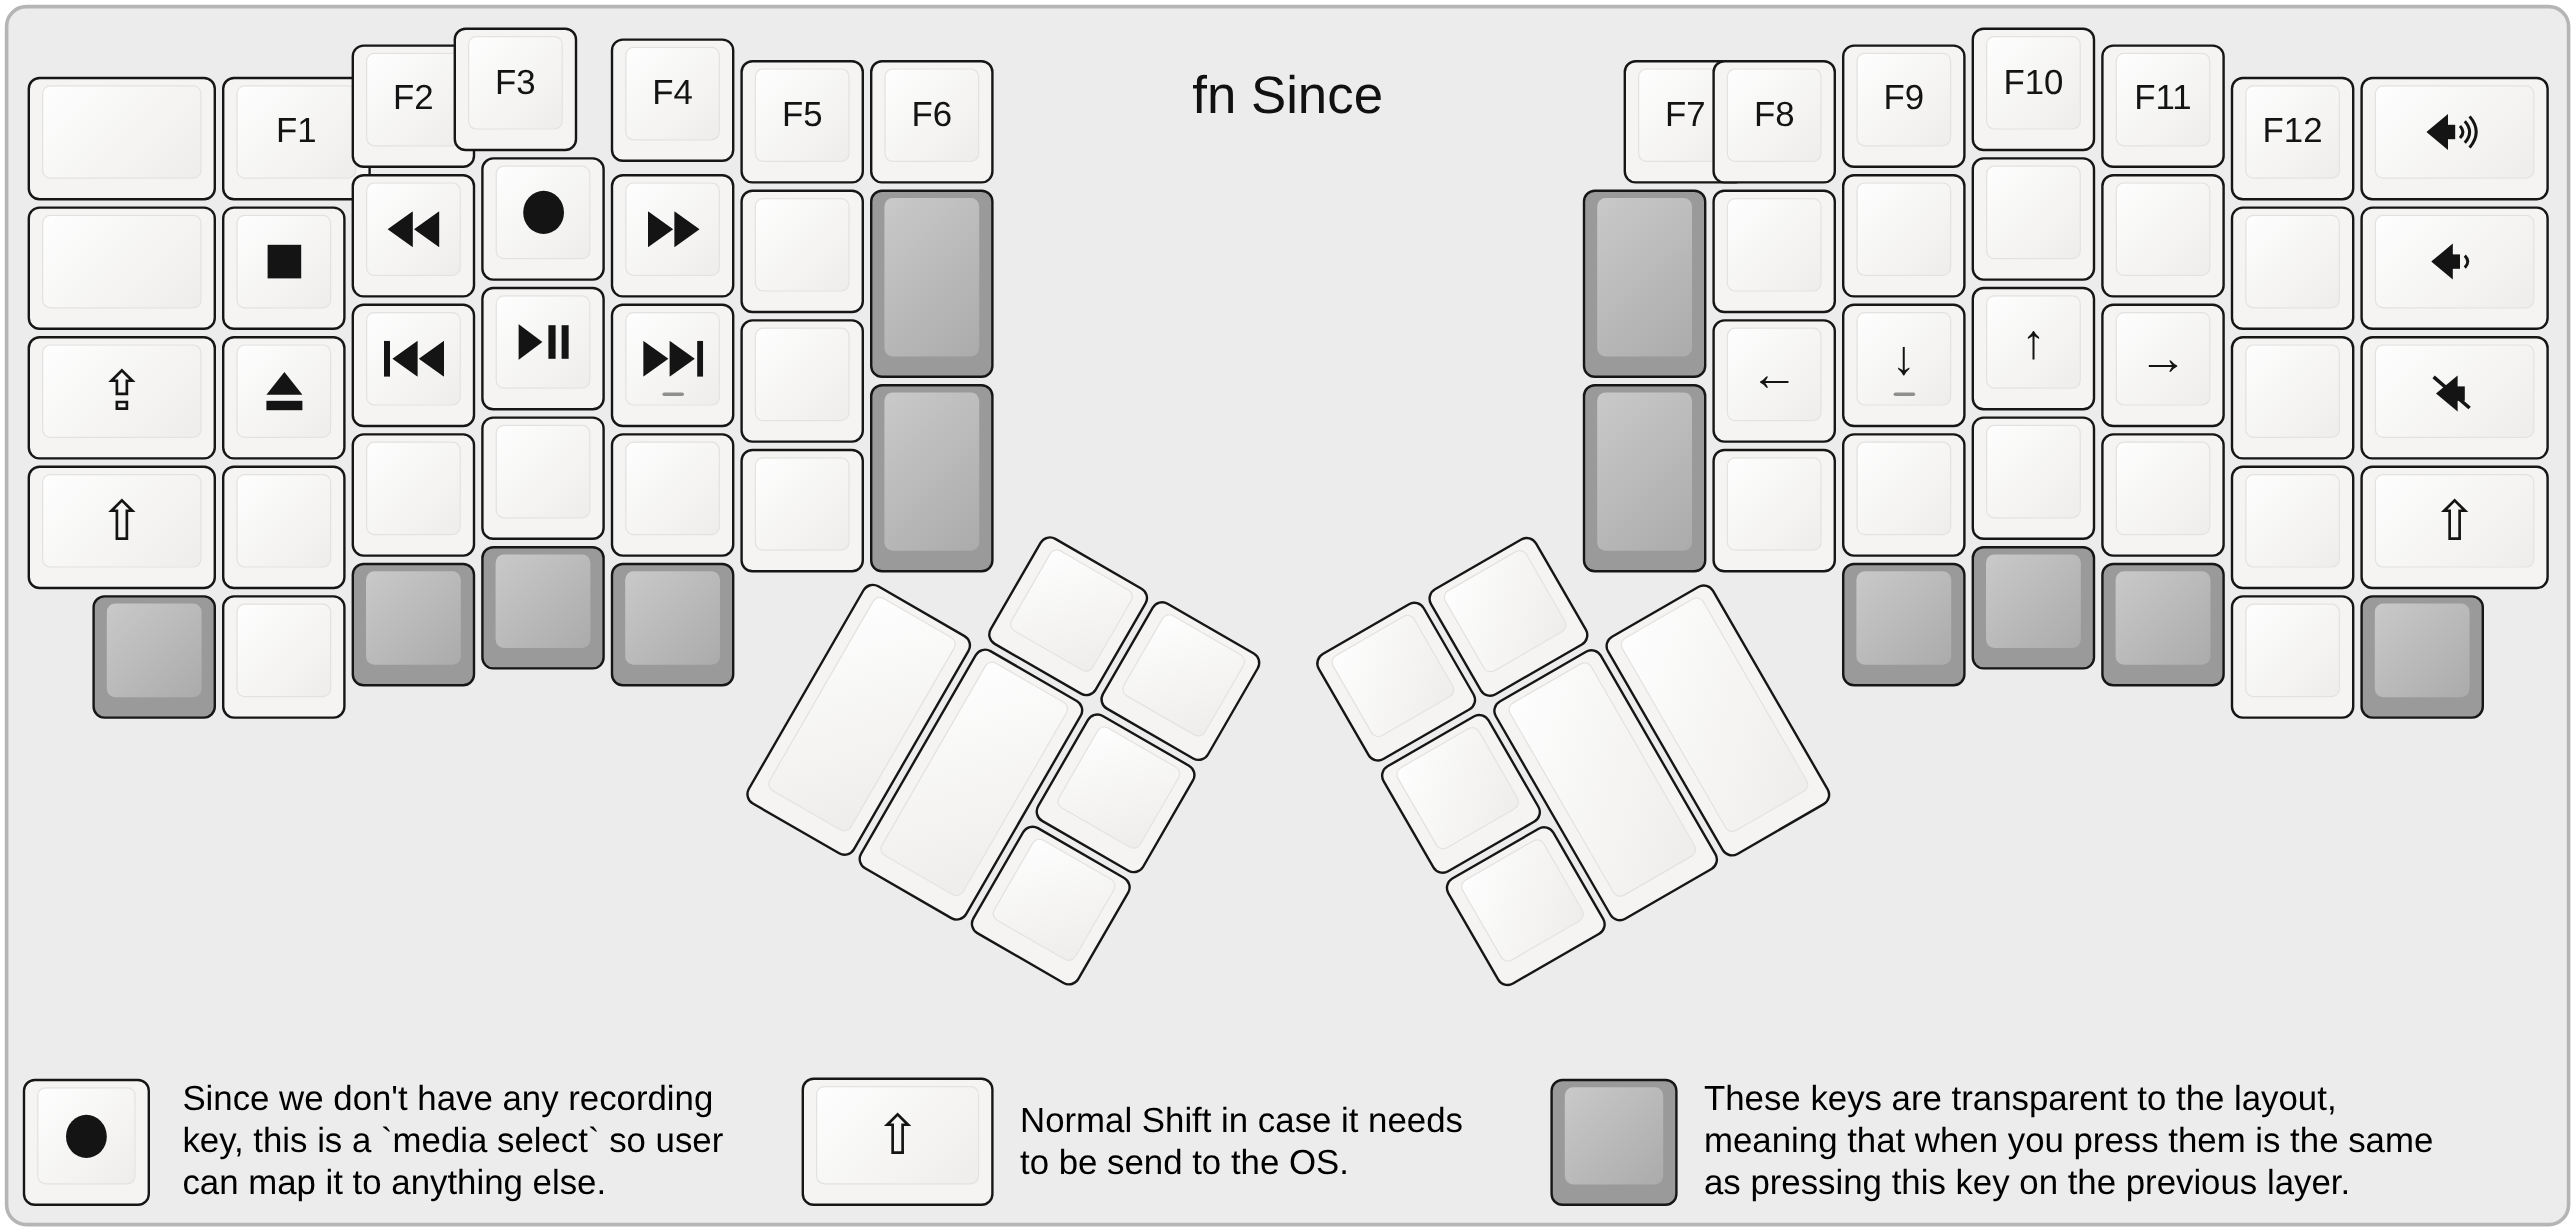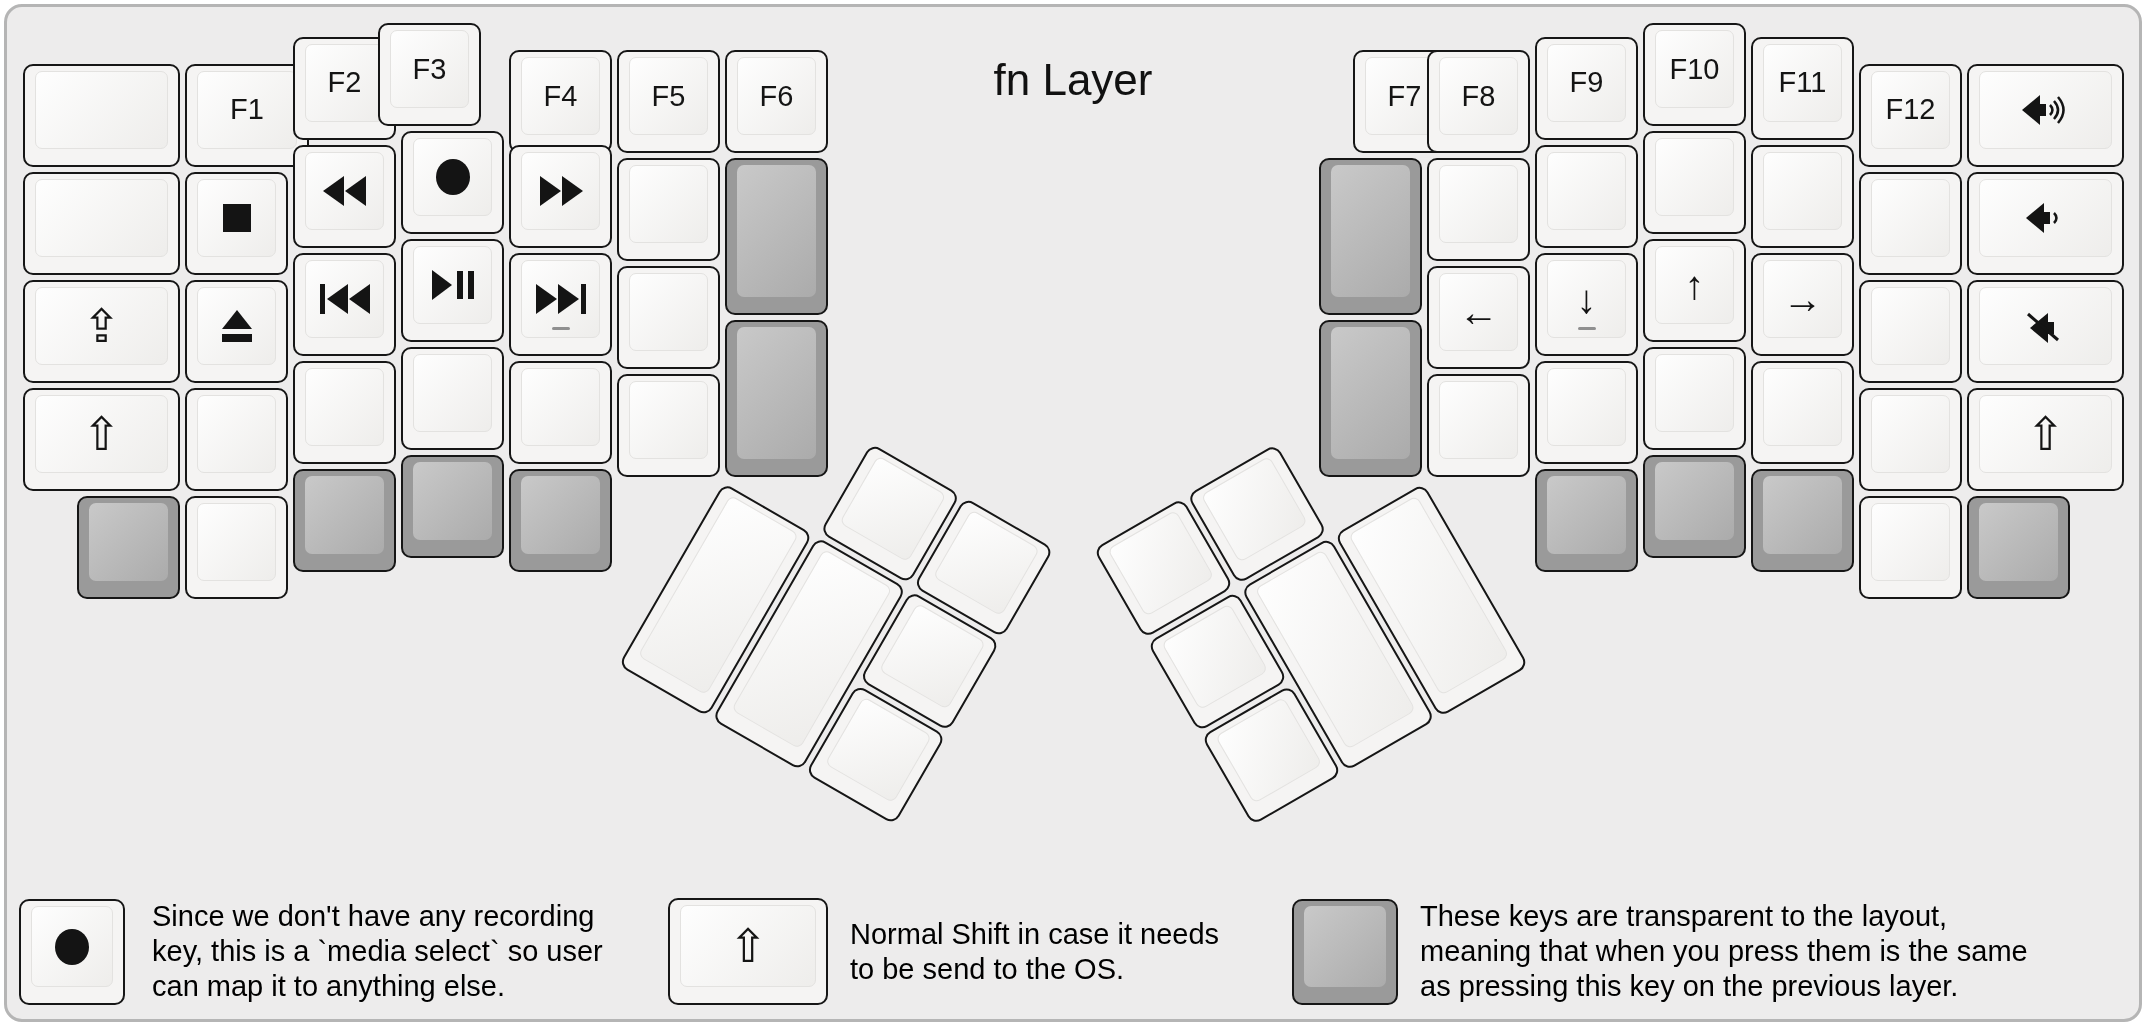--- a/index.html
+++ b/index.html
@@ -20,21 +20,21 @@
   .kicon{display:flex;align-items:center;justify-content:center;}
   .homing{position:absolute;bottom:7px;left:50%;margin-left:-9px;width:18px;height:3px;background:#8f8f8f;border-radius:2px;}
   .thumb{position:absolute;width:0;height:0;transform-origin:0 0;}
   .legend-line{position:absolute;font-size:29px;line-height:35px;color:#000;white-space:nowrap;}
 </style>
 </head>
 <body>
 
 <div id="canvas">
   <div id="frame"></div>
-  <div id="title">fn Layer</div>
+  <div id="title">fn Since</div>
   <div id="keyboard">
       <div class="key white" style="left: 23px; top: 63.5px; width: 157px; height: 103px;">
         <div class="cap"></div>
       </div>
       <div class="key white" style="left: 23px; top: 171.5px; width: 157px; height: 103px;">
         <div class="cap"></div>
       </div>
       <div class="key white" style="left: 23px; top: 279.5px; width: 157px; height: 103px;">
         <div class="cap">
           <span class="kicon">
@@ -126,21 +126,21 @@
               <polygon points="0,0 0,30 20,15" fill="#141414"></polygon>
               <rect x="25" y="1" width="6" height="28" fill="#141414"></rect>
               <rect x="36" y="1" width="6" height="28" fill="#141414"></rect>
             </svg>
           </span>
         </div>
       </div>
       <div class="key white" style="left: 401px; top: 347px; width: 103px; height: 103px;">
         <div class="cap"></div>
       </div>
-      <div class="key white" style="left: 509px; top: 50px; width: 103px; height: 103px;">
+      <div class="key white" style="left: 509px; top: 32px; width: 103px; height: 103px;">
         <div class="cap">
           <span class="klabel">F4</span>
         </div>
       </div>
       <div class="key white" style="left: 509px; top: 144.5px; width: 103px; height: 103px;">
         <div class="cap">
           <span class="kicon">
             <svg width="44" height="30" viewBox="0 0 44 30">
               <polygon points="1,0 1,30 22,15" fill="#141414"></polygon>
               <polygon points="23,0 23,30 44,15" fill="#141414"></polygon>

